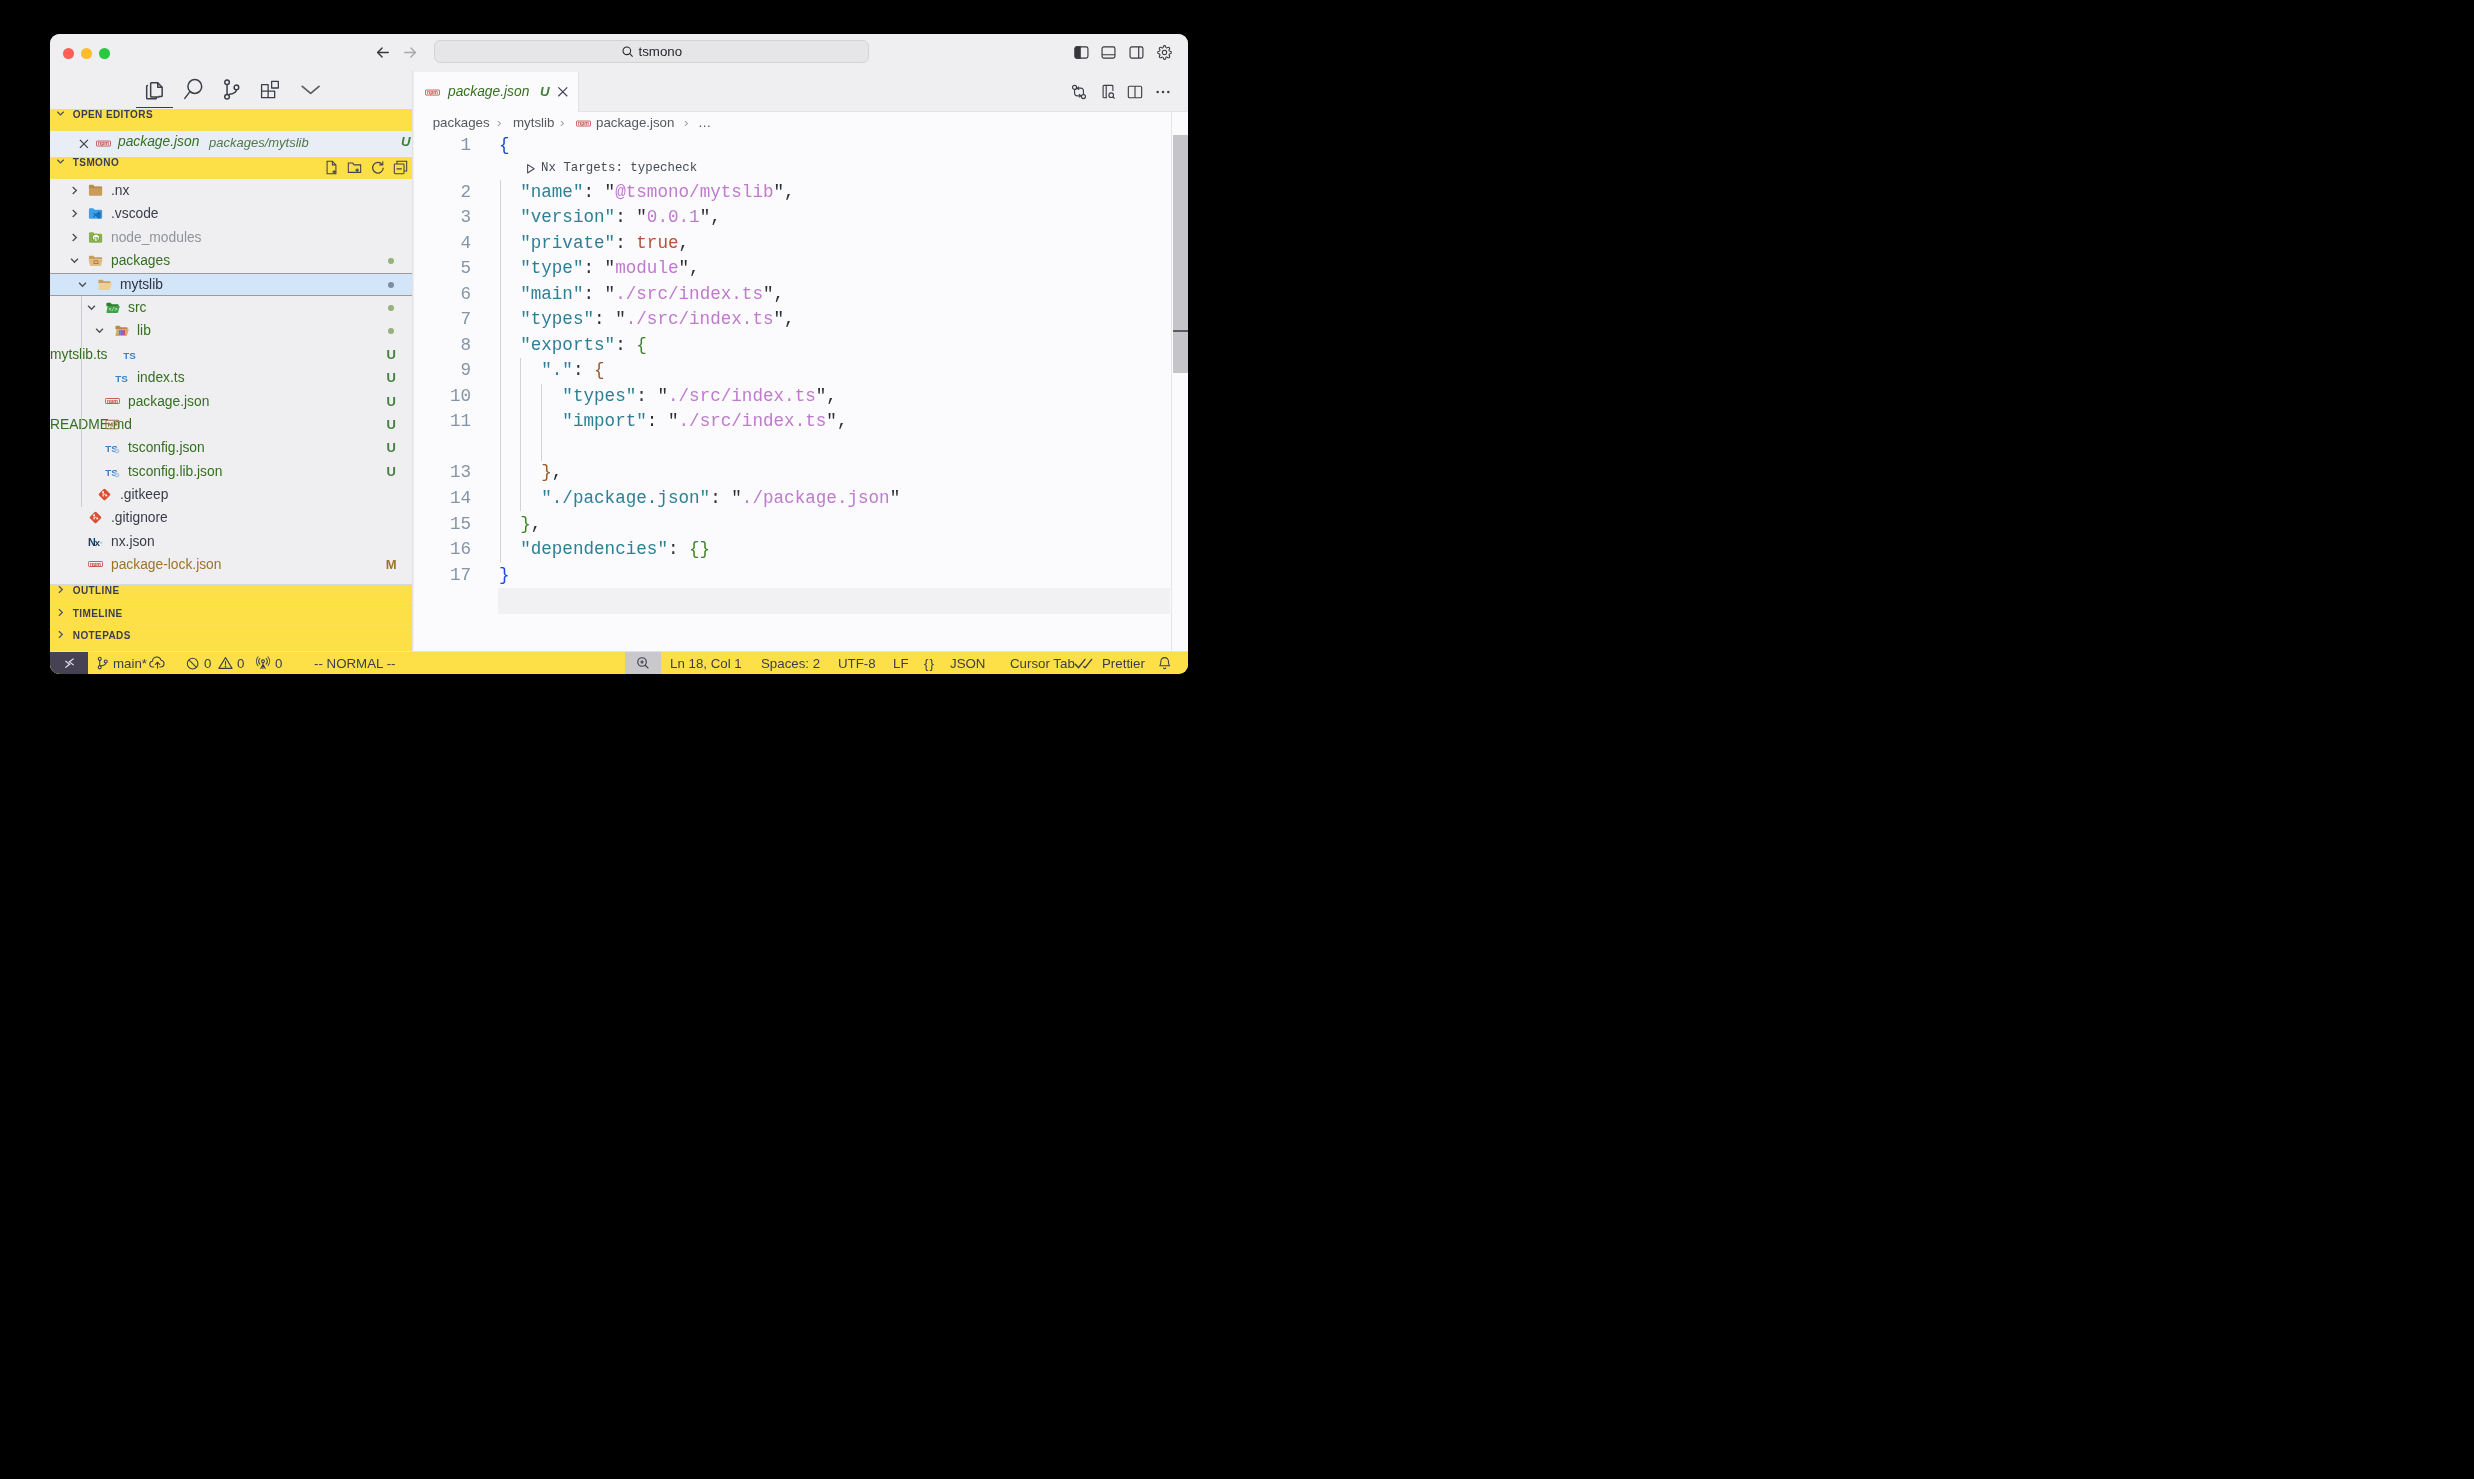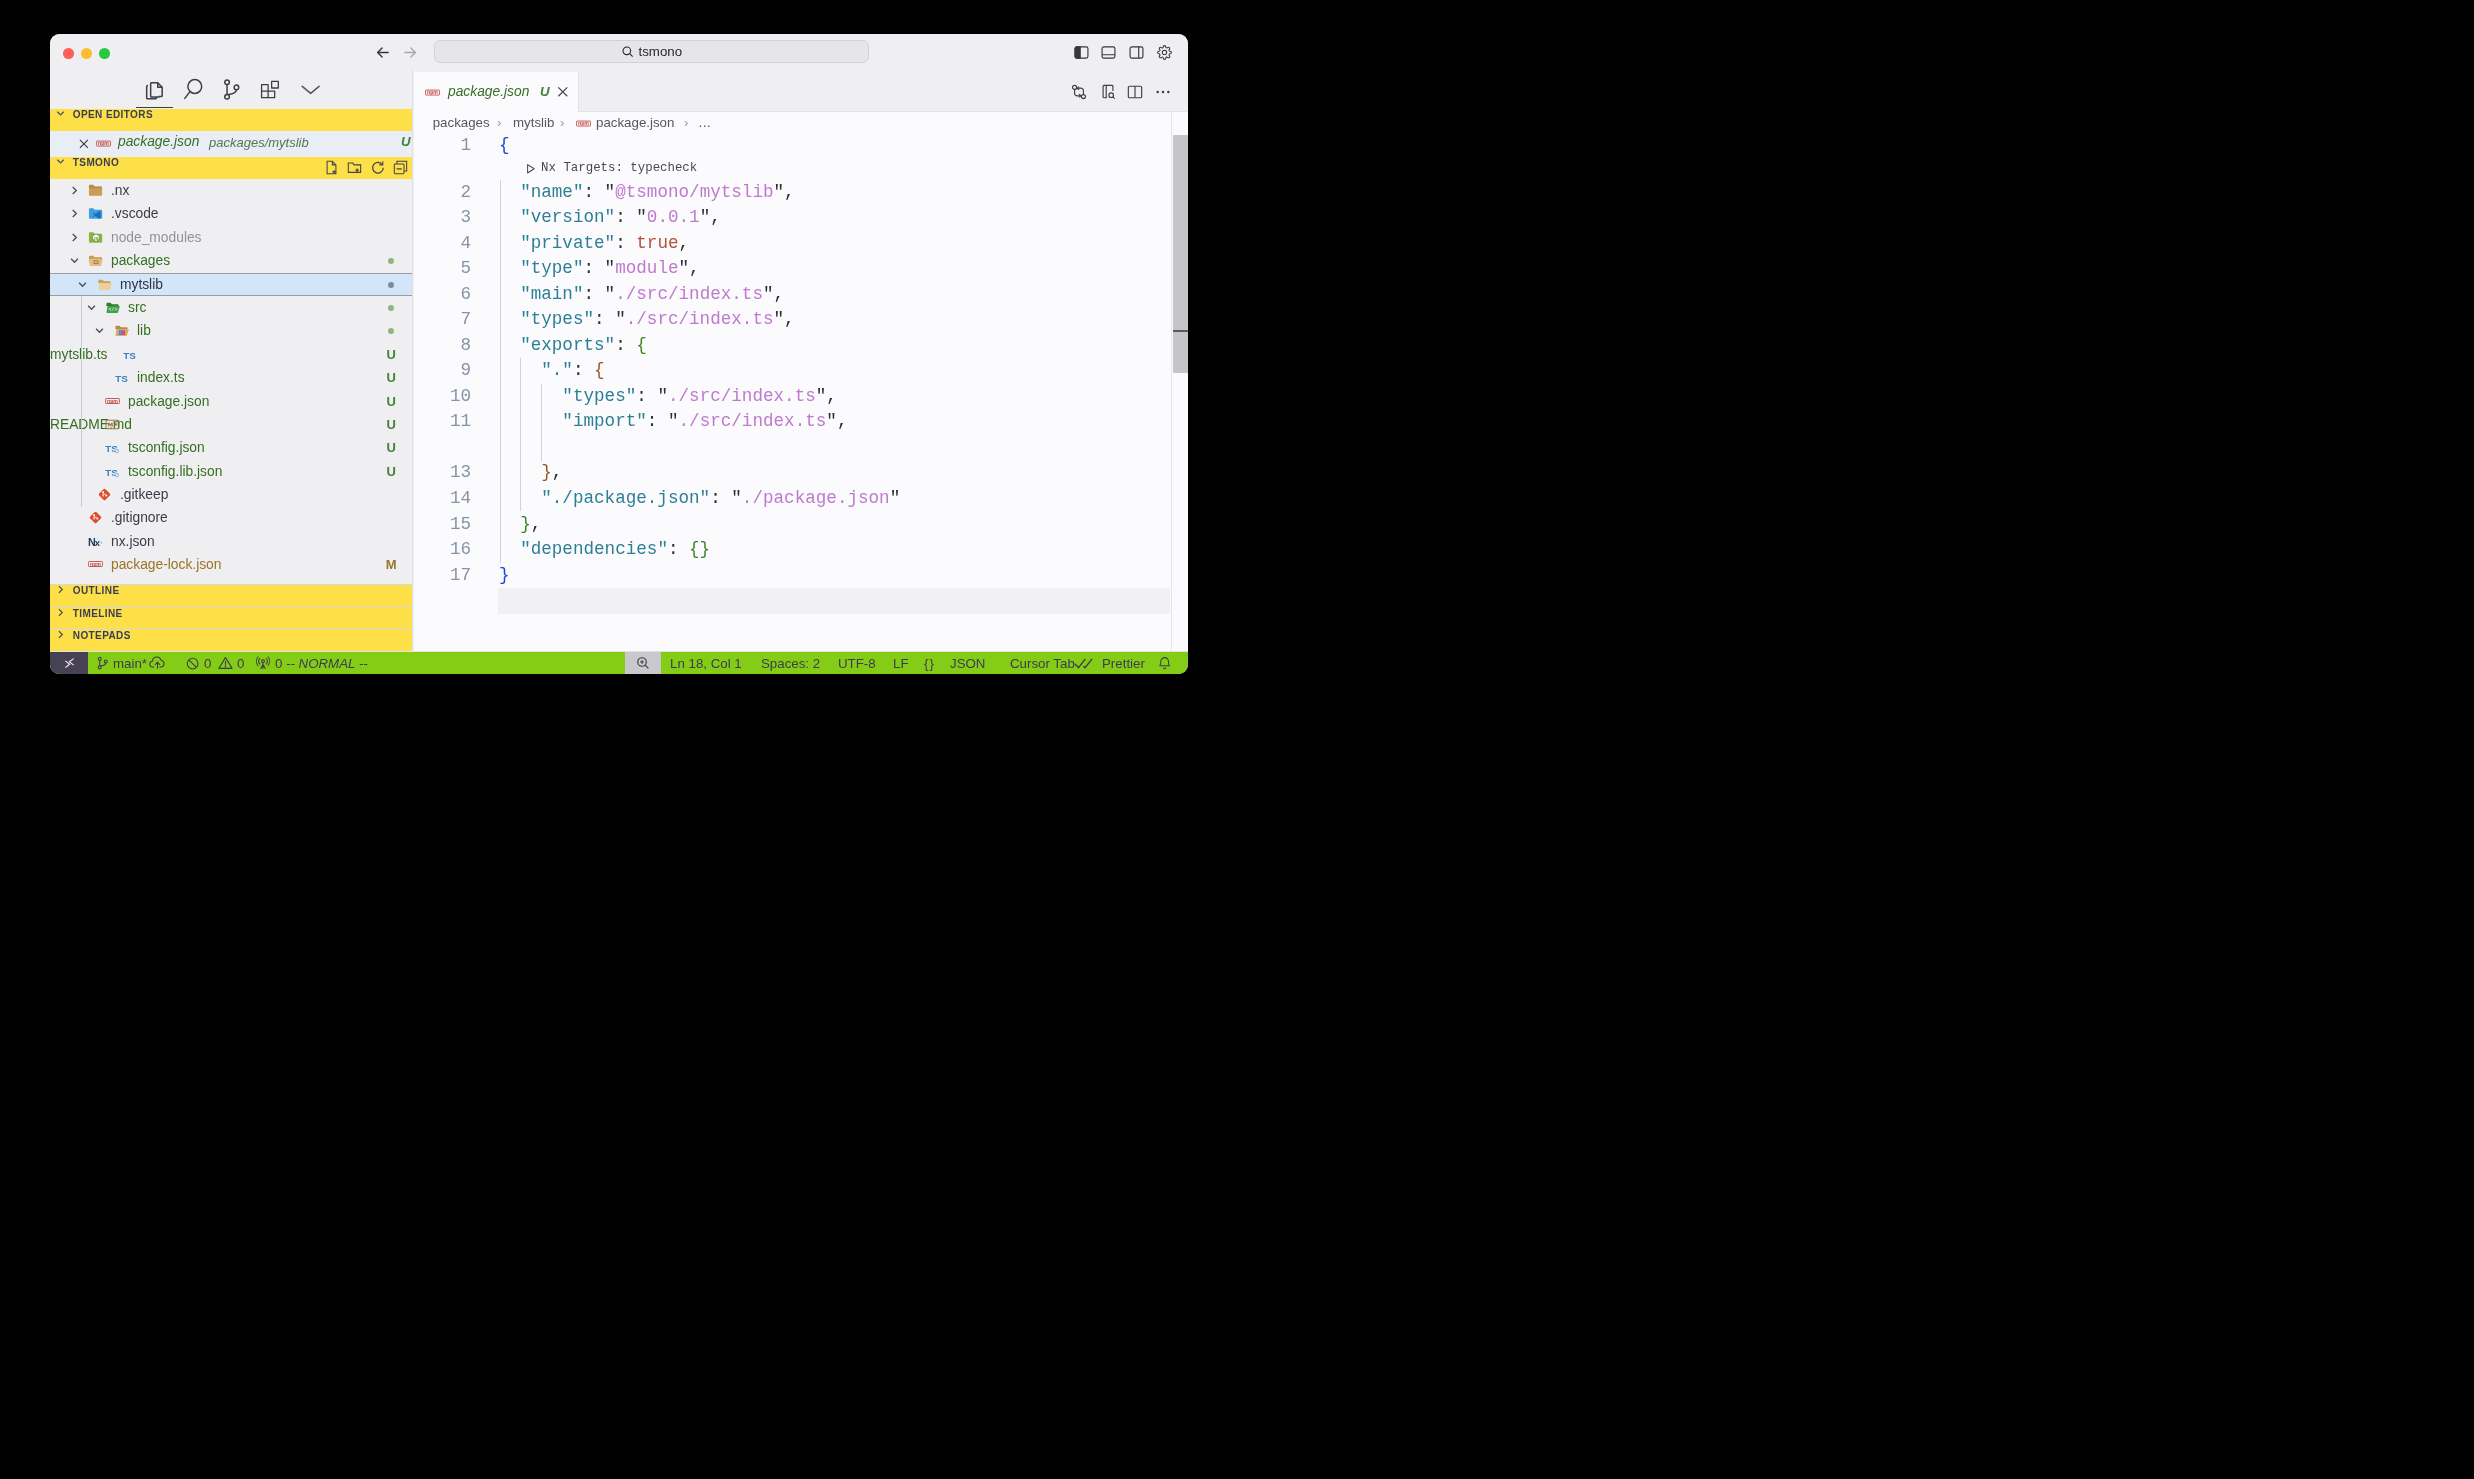--- a/index.html
+++ b/index.html
@@ -56,21 +56,21 @@
   .ln { position:absolute; left:0; width:57px; text-align:right; color:#8494a7; }
   .ct { position:absolute; left:85px; }
   .k { color:#2d7f95; } 
   .s { color:#bf7ace; } 
   .p { color:#2b2e36; } 
   .b1 { color:#1847e0; } .b2 { color:#3f8427; } .b3 { color:#985a2a; }
   .kw { color:#b4533a; }
   .iguide { position:absolute; width:0.9px; background:#d2d3d9; }
   #scrolllane { position:absolute; left:757px; top:42px; width:17px; height:540px; background:#fbfbfd; border-left:0.9px solid #e5e4e7; }
   
-  #statusbar { position:absolute; left:0; top:617px; width:1138px; height:23px; background:#84cc16; border-top:0.9px solid #e2e1e4;
+  #statusbar { position:absolute; left:0; top:617px; width:1138px; height:23px; background:#fde047; border-top:0.9px solid #e2e1e4;
                font-size:13.3px; color:#3b3d4d; }
   .sbi { position:absolute; top:0; height:100%; display:flex; align-items:center; }
 </style>
 </head>
 <body>
 <div id="win">
 
   <div id="titlebar">
     <div class="light" style="left:13.3px; background:#fe5f57;"></div>
     <div class="light" style="left:31px; background:#febc2e;"></div>
@@ -512,21 +512,21 @@
         <circle cx="8.5" cy="12" r="0.4" fill="#3b3d4d"></circle>
       </svg>
     <div class="sbi" style="left:187px;">0</div>
     <svg class="abs" style="left:205px; top:4px;" width="16" height="14.2" viewBox="0 0 18 16" fill="none" stroke="#3b3d4d" stroke-width="1.2" stroke-linecap="round">
         <circle cx="9" cy="6" r="1.6"></circle>
         <path d="M9 7.6L9 14M6.5 14l2.5-4.5L11.5 14"></path>
         <path d="M5.5 9.2a4.8 4.8 0 0 1 0-6.4M12.5 2.8a4.8 4.8 0 0 1 0 6.4"></path>
         <path d="M3.4 11a7.8 7.8 0 0 1 0-10M14.6 1a7.8 7.8 0 0 1 0 10" opacity="0.85"></path>
       </svg>
     <div class="sbi" style="left:225px;">0</div>
-    <div class="sbi" style="left:236px;font-style:italic;">-- NORMAL --</div>
+    <div class="sbi" style="left:264px;">-- NORMAL --</div>
     <div class="sbi" style="left:575px; width:36px; background:#c9c8cc; justify-content:center;">
       <svg width="14.2" height="14.2" viewBox="0 0 16 16" fill="none" stroke="#3b3d4d" stroke-width="1.3">
           <circle cx="6.8" cy="6.8" r="4.8"></circle>
           <path d="M10.4 10.4l3.6 3.6"></path>
           <path d="M4.8 6.8h4M6.8 4.8v4"></path>
         </svg>
     </div>
     <div class="sbi" style="left:620px;">Ln 18, Col 1</div>
     <div class="sbi" style="left:711px;">Spaces: 2</div>
     <div class="sbi" style="left:788px;">UTF-8</div>

